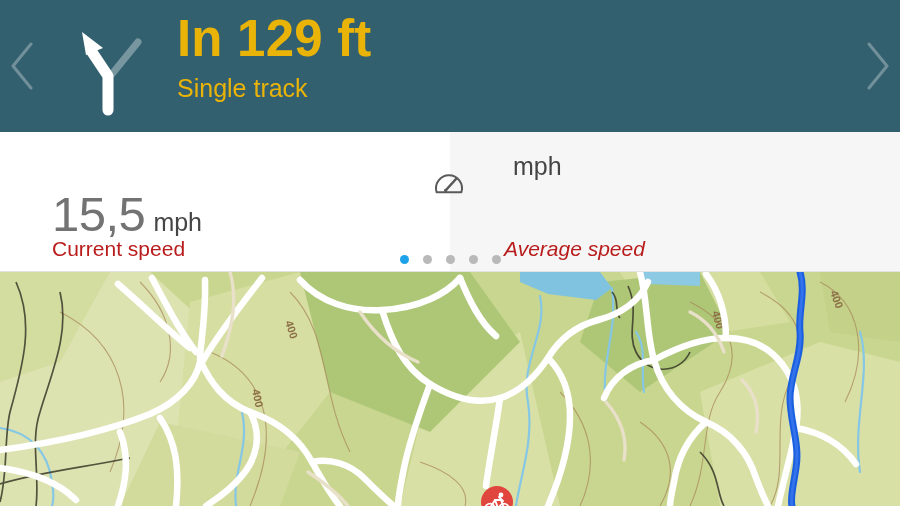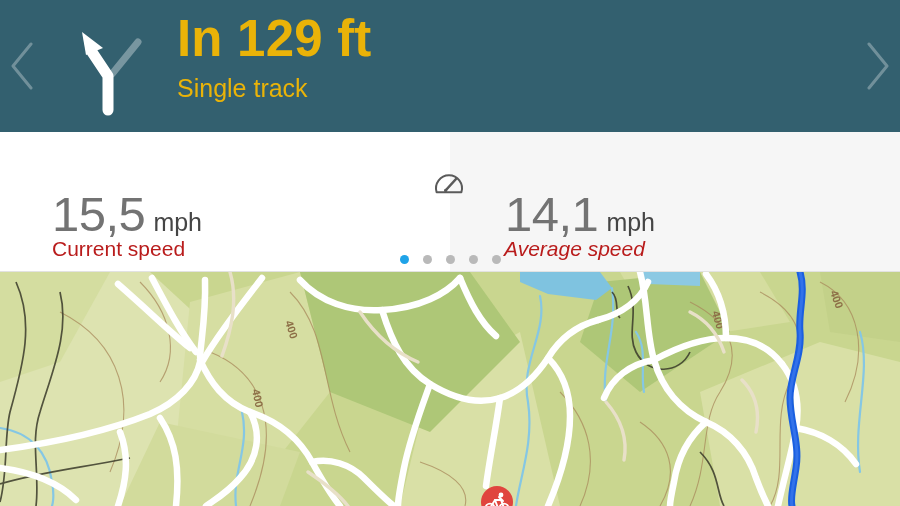--- a/index.html
+++ b/index.html
@@ -232,21 +232,20 @@
 
     <div class="stat-pane pane-average">
       <div class="gauge-icon">
         <svg width="34" height="34" viewBox="0 0 34 34">
           <path d="M4.6 23.2 A13 13 0 1 1 29.4 23.2 Z" fill="none" stroke="#5a5a5a" stroke-width="2" stroke-linejoin="round"></path>
           <line x1="14" y1="21" x2="24" y2="10" stroke="#5a5a5a" stroke-width="2.6" stroke-linecap="round"></line>
           <circle cx="13.6" cy="21.4" r="1.6" fill="#5a5a5a"></circle>
         </svg>
       </div>
       <div class="stat-value-row">
-        <span class="stat-value">14,1</span>
         <span class="stat-unit">mph</span>
       </div>
     </div>
 
     <div class="stat-label" style="left:504px;font-style:italic;">Average speed</div>
   </div>
 
   <div class="dots" id="pager-dots">
       <span class="dot active"></span>
       <span class="dot"></span>

